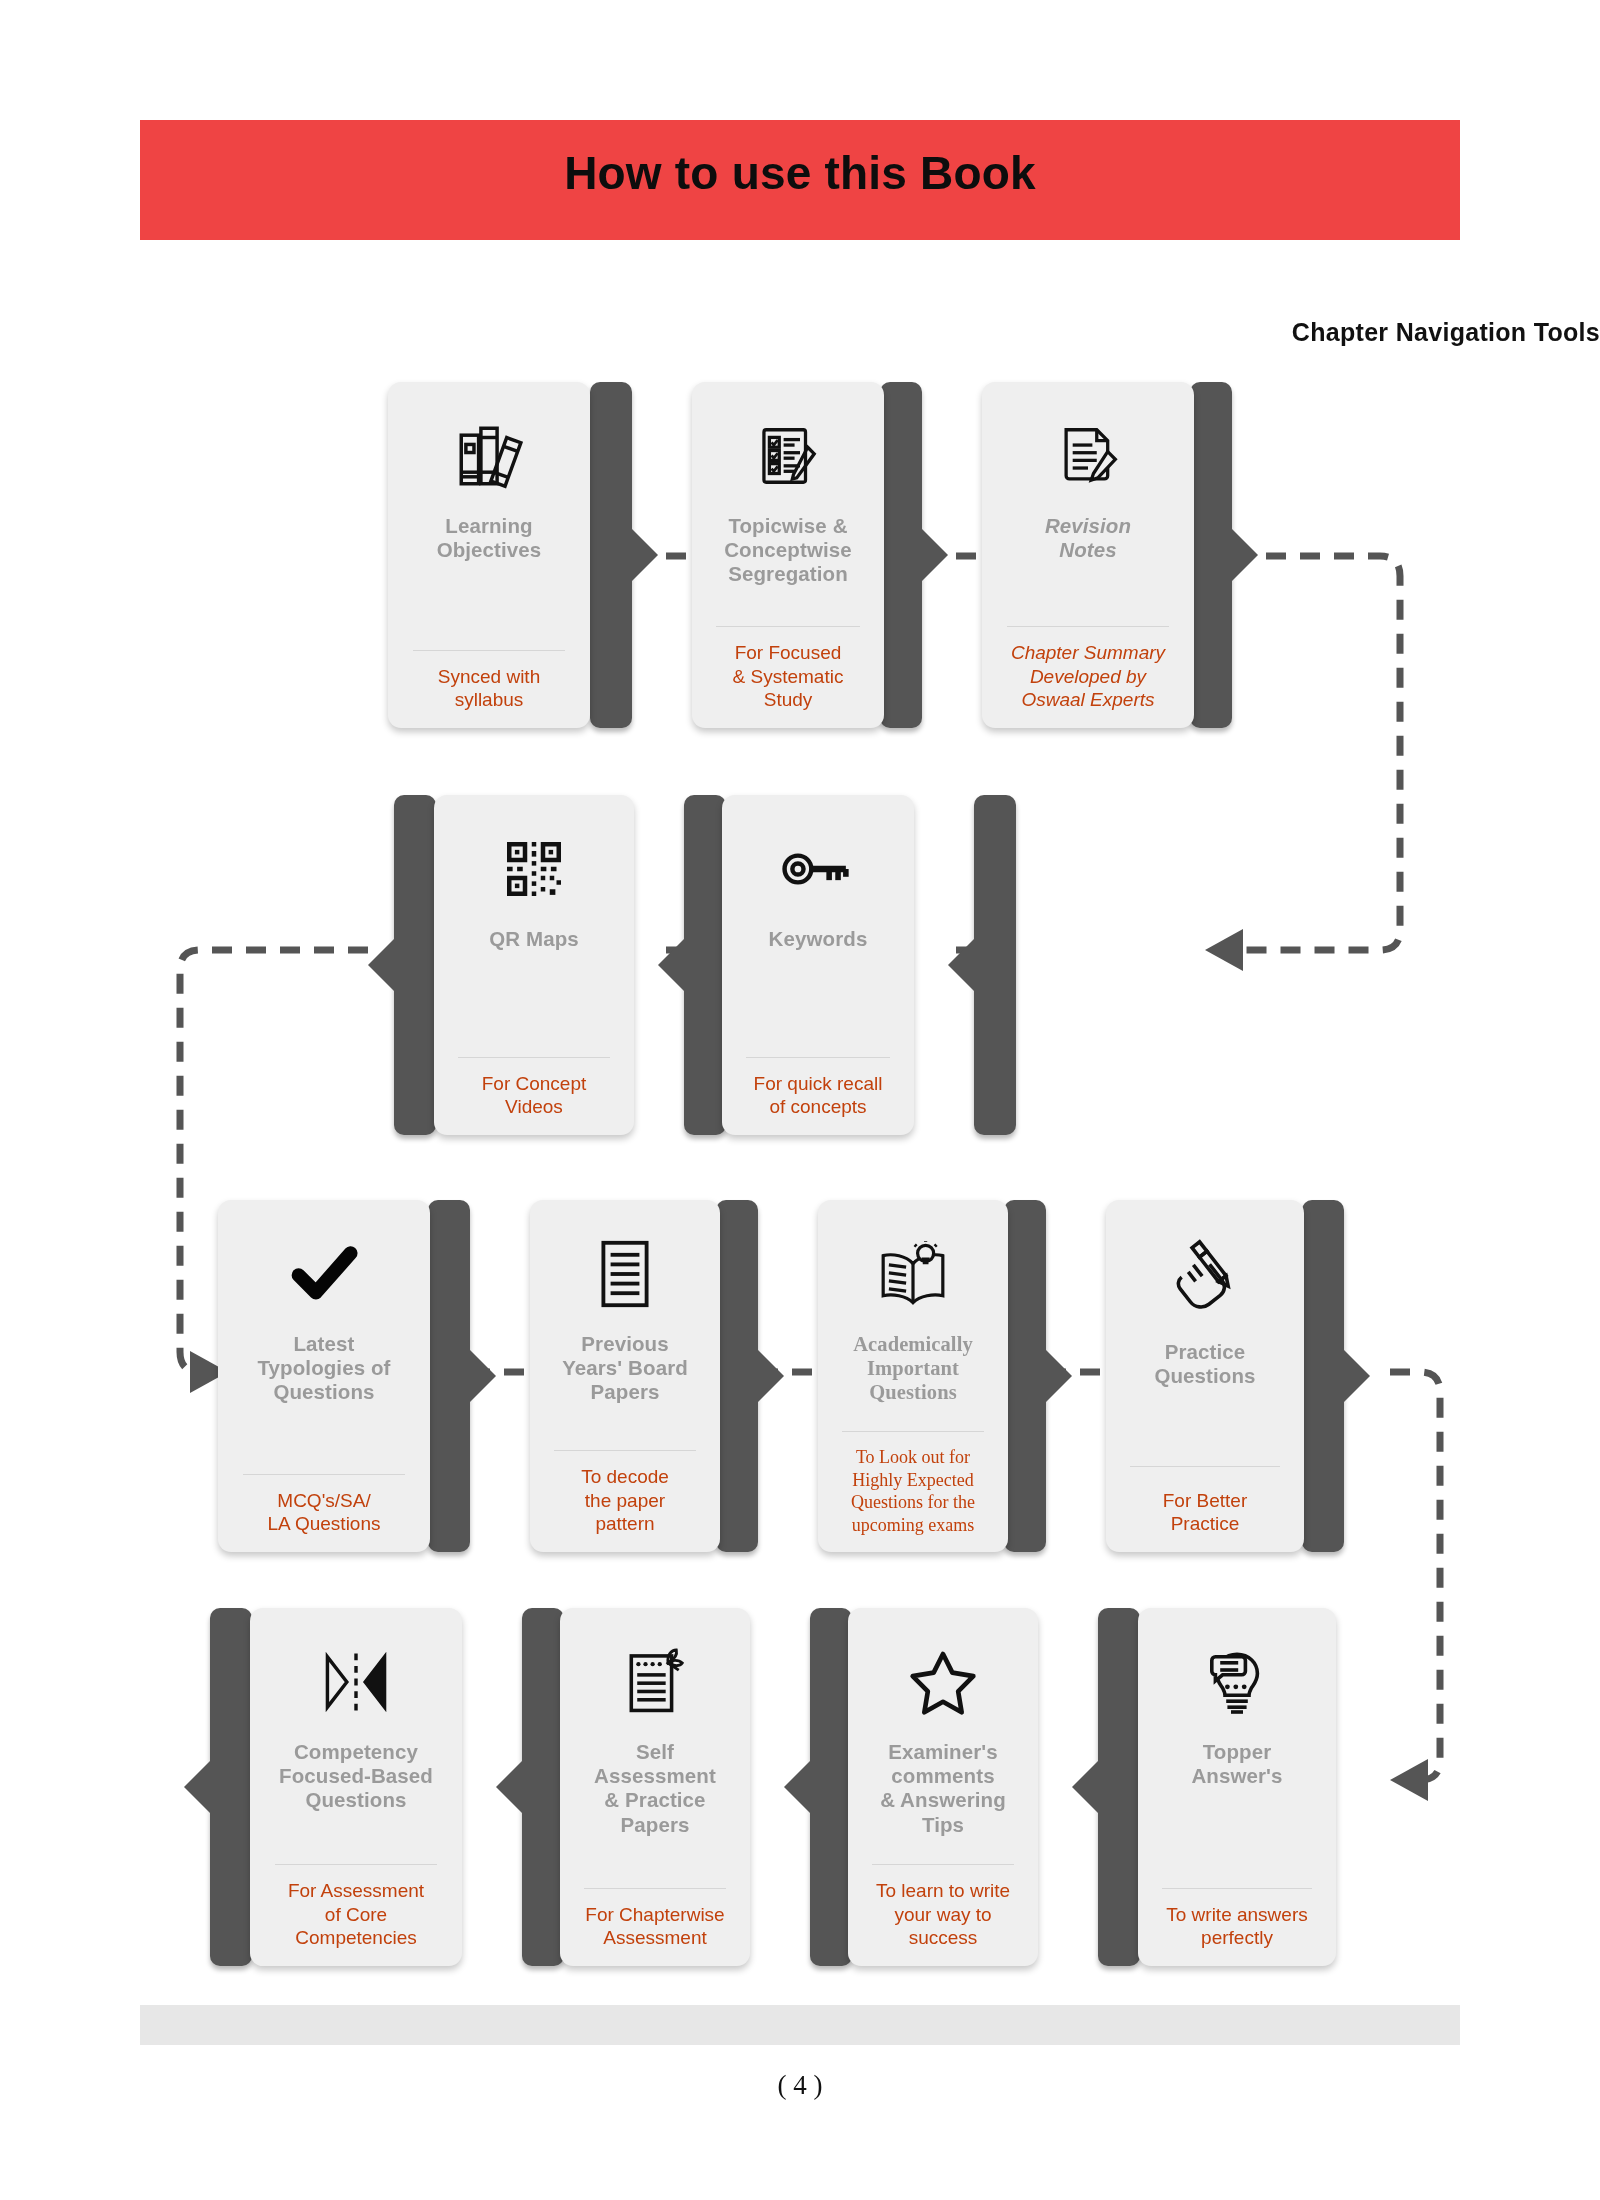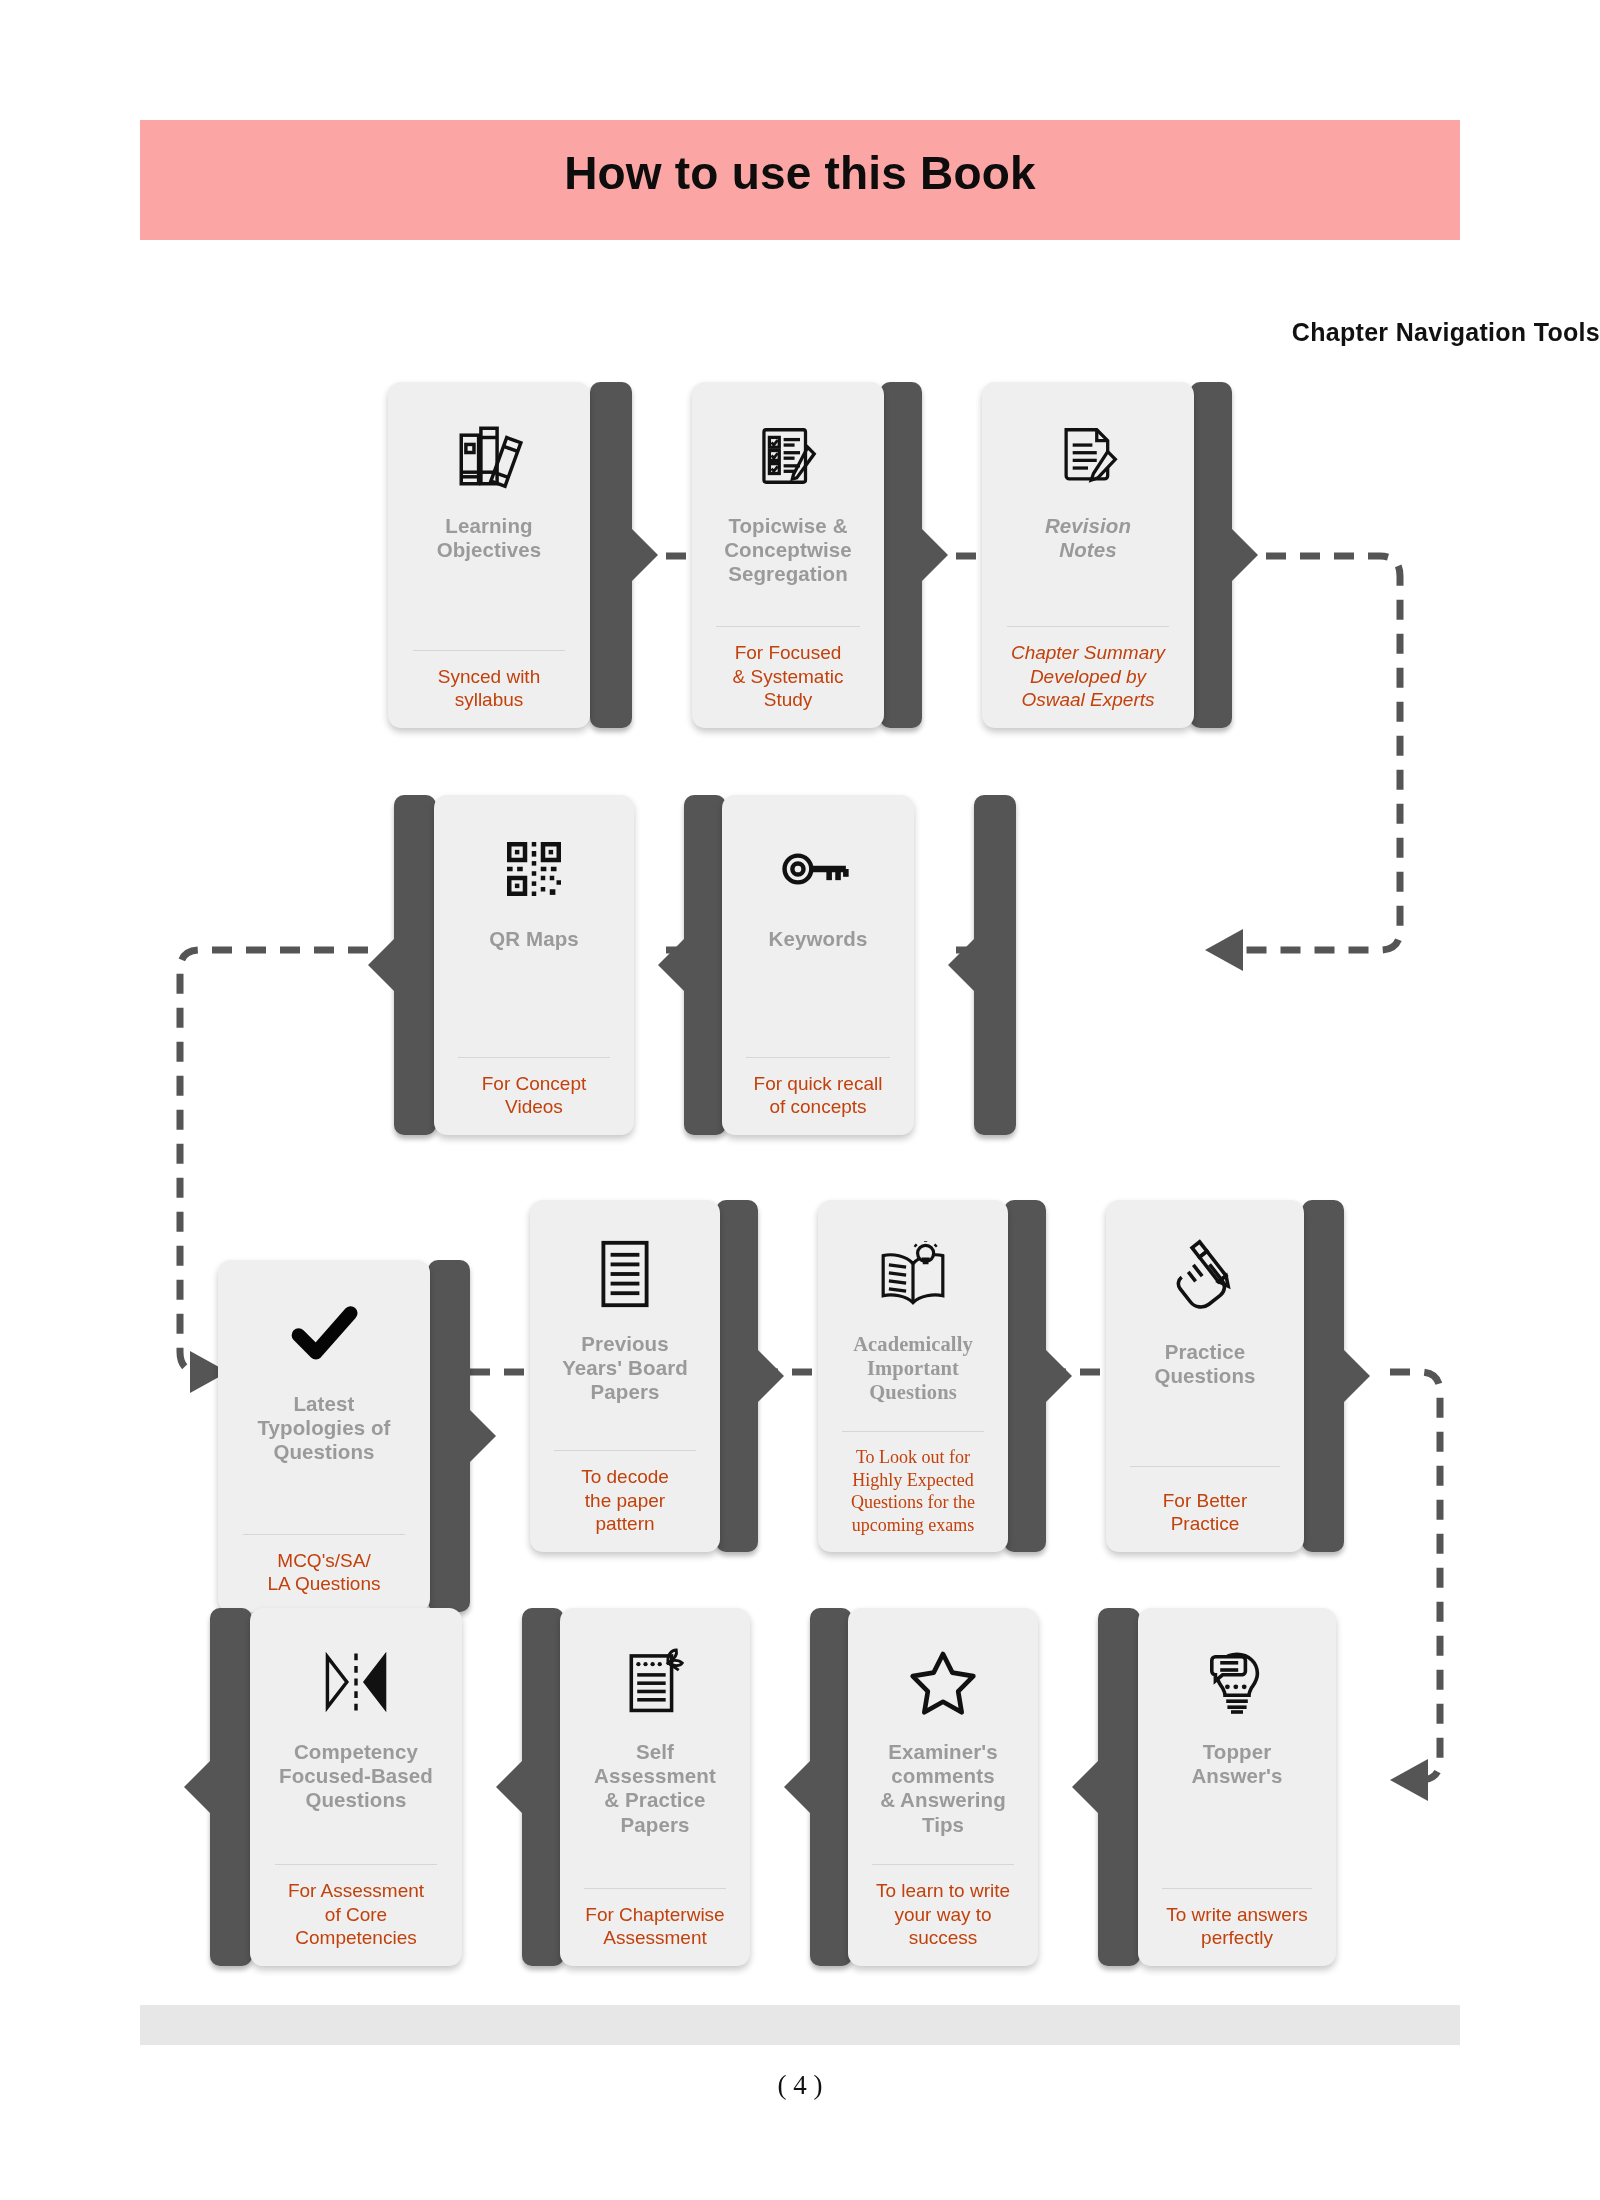--- a/index.html
+++ b/index.html
@@ -6,21 +6,21 @@
   body{
     width:1600px;height:2200px;background:#ffffff;
     font-family:"Liberation Sans",sans-serif;
     position:relative;overflow:hidden;
   }
   .page{position:absolute;inset:0;}
 
   
   .header-band{
     position:absolute;left:140px;top:120px;width:1320px;height:120px;
-    background:#fca5a5;
+    background:#ef4444;
   }
   .header-title{
     position:absolute;left:0;right:0;top:26px;text-align:center;
     font-size:46px;font-weight:bold;color:#0d0d0d;letter-spacing:.2px;
     font-family:"Liberation Sans",sans-serif;
   }
 
   
   .section-title{
     position:absolute;left:0;width:1600px;top:318px;text-align:right;
@@ -278,21 +278,21 @@
       <div class="card-desc">For quick recall<br>of concepts</div>
     </div>
   </div>
 
   <div class="card" style="left:974px;top:795px;width:240px;height:340px;">
     <div class="card-tab left">
       <div class="tab-point left"></div>
     </div>
   </div>
 
-  <div class="card" style="left:218px;top:1260px;width:252px;height:352px;">
+  <div class="card" style="left:218px;top:1200px;width:252px;height:352px;">
     <div class="card-tab right">
       <div class="tab-point right"></div>
     </div>
     <div class="card-body to-left" style="width:212px;">
       <div class="card-icon">
         <svg width="74" height="64" viewBox="0 0 64 54" fill="none" stroke="#050505" stroke-width="12" stroke-linecap="round" stroke-linejoin="round">
           <path d="M10 28 L25 43 L55 9"></path>
         </svg>
       </div>
       <div class="card-title">Latest<br>Typologies of<br>Questions</div>

